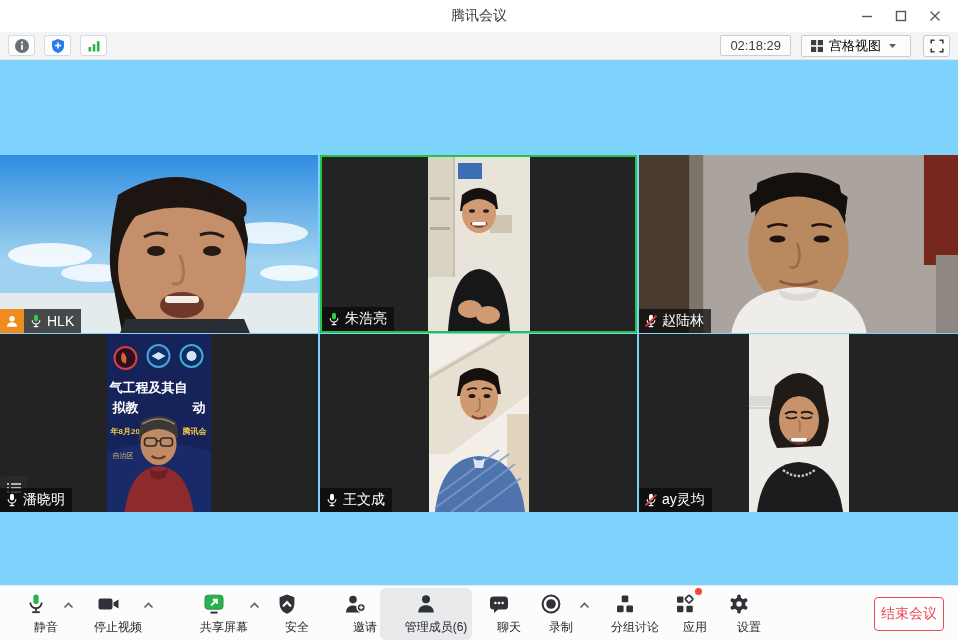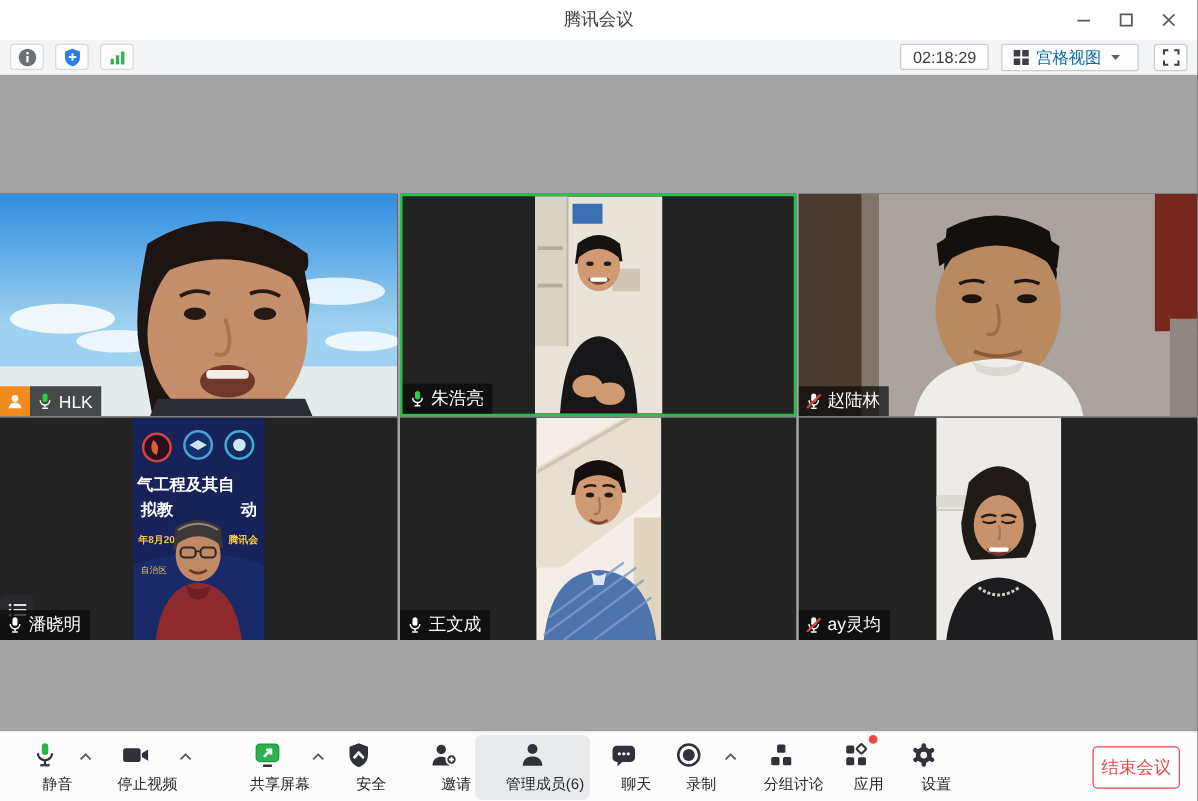--- a/index.html
+++ b/index.html
@@ -17,29 +17,29 @@
 
   
   .statusbar { height:28px; background:#f2f4f6; border-bottom:1px solid #e3e5e8; flex:none;
                display:flex; align-items:center; padding:0 8px; }
   .mini-btn { width:27px; height:21px; background:#fdfdfe; border:1px solid #d6d9dd; border-radius:3px;
               display:flex; align-items:center; justify-content:center; margin-right:9px; cursor:pointer; }
   .statusbar .spacer { flex:1; }
   .timerbox { background:#fdfdfe; border:1px solid #c9ccd1; border-radius:2px; padding:2px 9px;
               font-size:13px; color:#3a3d42; margin-right:10px;text-align:right; }
   .viewbox { background:#fdfdfe; border:1px solid #c9ccd1; border-radius:2px; height:22px;
-             display:flex; align-items:center; padding:0 8px; font-size:13px; color:#0369a1;
+             display:flex; align-items:center; padding:0 8px; font-size:13px; color:#000000;
              margin-right:12px; cursor:pointer; }
   .viewbox svg { margin-right:5px; }
   .viewbox .caret { margin-left:7px; }
   .fullscreen-btn { width:27px; height:22px; background:#fdfdfe; border:1px solid #c9ccd1; border-radius:3px;
                     display:flex; align-items:center; justify-content:center; cursor:pointer; }
 
   
-  .stage { height:525px; background:#a3a3a3; position:relative; flex:none; }
+  .stage { height:525px; background:#7dd3fc; position:relative; flex:none; }
   .grid { position:absolute; left:0; top:95px; width:958px;
           display:grid; grid-template-columns:318px 317px 319px; grid-template-rows:178px 178px;
           column-gap:2px; row-gap:1px; }
   .cell { position:relative; background:#232323; overflow:hidden; cursor:pointer; }
   .cell.speaking { border:2px solid #23c343; }
   .vid-full { position:absolute; inset:0; width:100%; height:100%; }
   .vid-portrait { position:absolute; top:0; bottom:0; left:50%; transform:translateX(-50%); height:100%; }
 
   .name-tag { position:absolute; left:0; bottom:0; display:flex; align-items:center; z-index:3; }
   .cell.speaking .name-tag { left:0; bottom:0; }

